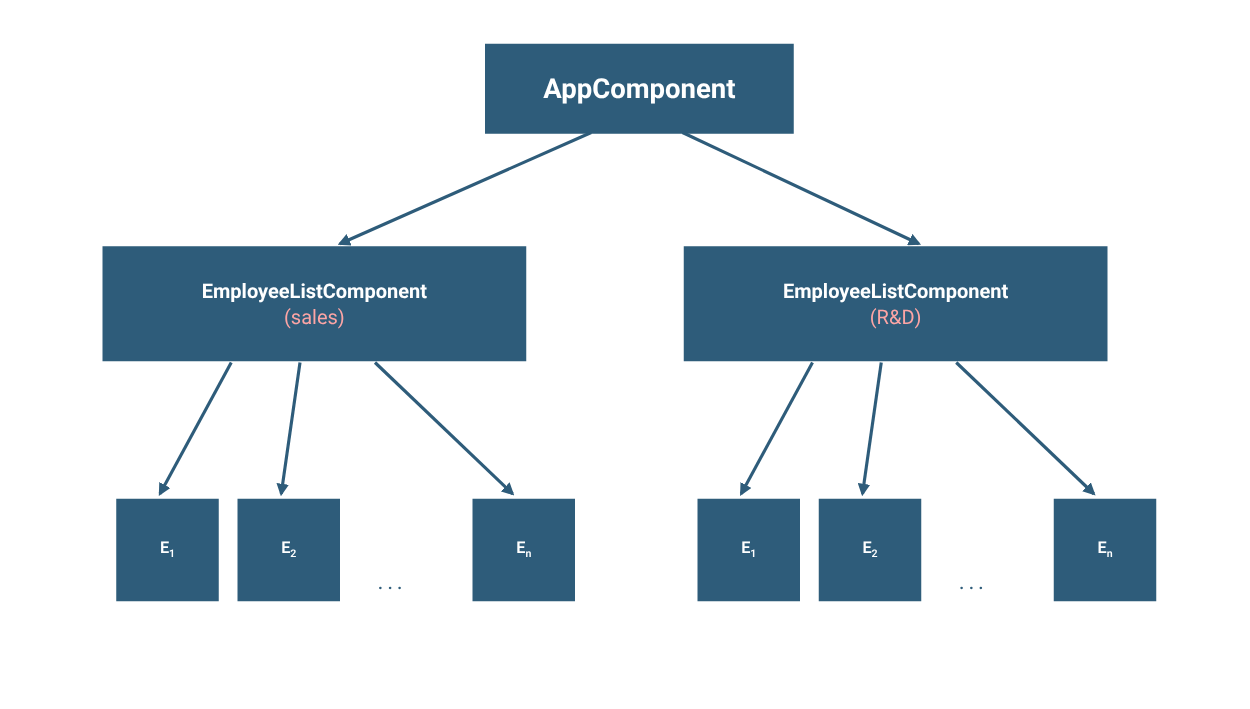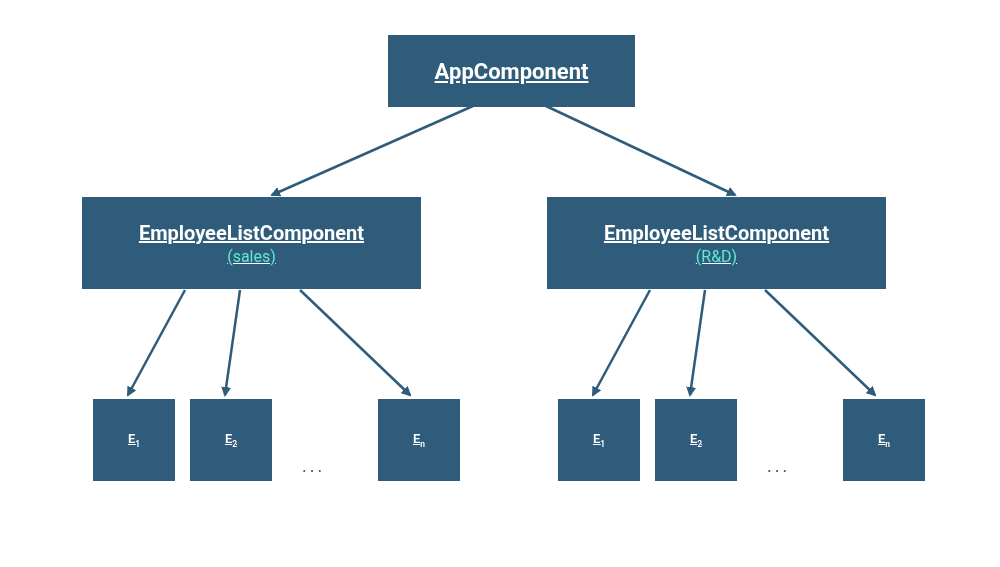--- a/index.html
+++ b/index.html
@@ -14,33 +14,32 @@
     .node {
       background: #2e5c7a;
       color: #ffffff;
       position: absolute;
       display: flex;
       flex-direction: column;
       align-items: center;
       justify-content: center;
       text-align: center;
       box-sizing: border-box;
-      text-decoration: underline;
     }
     .node-title {
       font-weight: 700;
     }
     .node-sub {
       font-weight: 400;
       font-size: 16px;
       margin-top: 2px;
-      color: #5eead4;
+      color: #fca5a5;
     }
     .root .node-title { font-size: 22px; }
-    .mid  .node-title { font-size: 20px; }
+    .mid  .node-title { font-size: 16px; }
     .leaf .node-title { font-size: 13px; font-weight: 600; }
     .ellipsis {
       position: absolute;
       color: #2e5c7a;
       font-size: 18px;
       letter-spacing: 3px;
     }
     svg.arrows {
       position: absolute;
       top: 0; left: 0;

